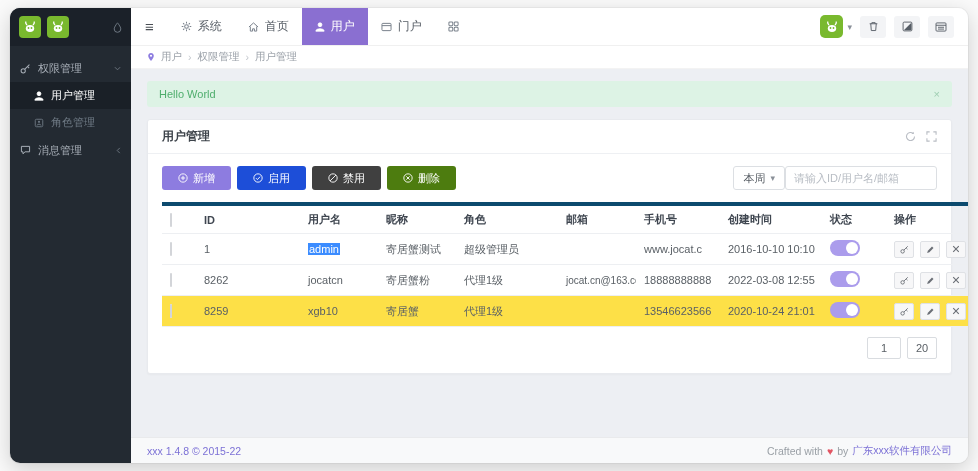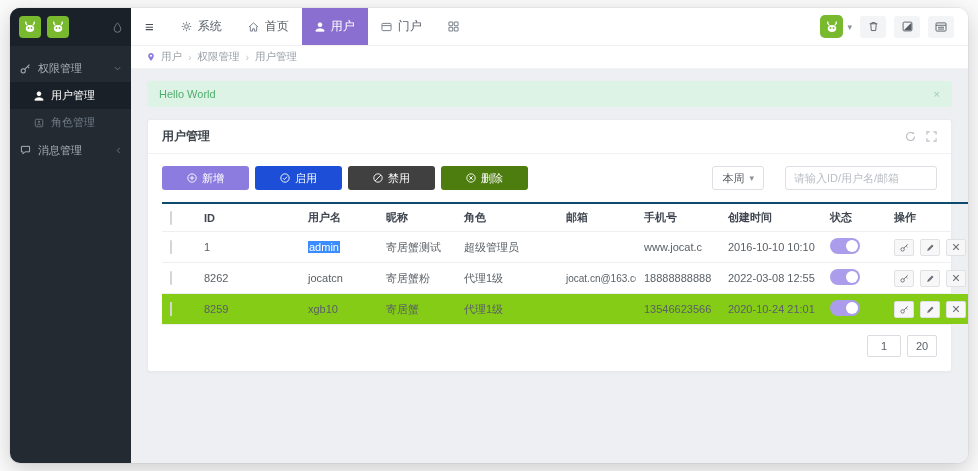--- a/index.html
+++ b/index.html
@@ -54,33 +54,33 @@
   .alert-close { margin-left: auto; color: #9fceb2; font-size: 11px; cursor: pointer; }
   .panel { background: #fff; border-radius: 3px; border: 1px solid #e8eaee; box-shadow: 0 1px 2px rgba(0,0,0,.03); }
   .panel-header { height: 34px; display: flex; align-items: center; padding: 0 14px; border-bottom: 1px solid #eef0f3; }
   .panel-title { font-size: 12px; font-weight: bold; color: #3d434a; }
   .panel-tools { margin-left: auto; display: flex; gap: 10px; color: #b9bdc4; }
   .panel-tools span { cursor: pointer; display: flex; }
   .panel-body { padding: 12px 14px 14px 14px; }
   .toolbar { display: flex; align-items: center; }
   .tb-btn {
     height: 24px; border: none; border-radius: 3px; color: #fff; font-size: 11px;
-    padding: 0 25px; margin-right: 6px; display: inline-flex; align-items: center; gap: 5px; cursor: pointer;
+    padding: 0 16px; margin-right: 6px; display: inline-flex; align-items: center; gap: 5px; cursor: pointer;
     font-family: inherit;
   }
-  .tb-right { margin-left: auto; display: flex; align-items: center; gap: 21px; }
+  .tb-right { margin-left: auto; display: flex; align-items: center; gap: 0; }
   .filter-btn { height: 24px; background: #fff; border: 1px solid #dcdfe3; border-radius: 3px; font-size: 11px; color: #555b62; padding: 0 9px; display: inline-flex; align-items: center; gap: 5px; cursor: pointer; font-family: inherit; }
   .search-input { height: 24px; width: 152px; border: 1px solid #dcdfe3; border-radius: 3px; font-size: 11px; padding: 0 8px; color: #555; font-family: inherit; }
   .search-input::placeholder { color: #b8bdc4; }
   
   table { width: 100%; border-collapse: collapse; table-layout: fixed; margin-top: 12px; font-size: 11px; }
   th, td { text-align: left; padding: 6px 8px; border-bottom: 1px solid #edeff2; white-space: nowrap; overflow: hidden; }
-  thead th { color: #3f4650; font-weight: bold; border-top: 2px solid #0c4a6e; }
+  thead th { color: #3f4650; font-weight: bold; border-top: 4px solid #0c4a6e; }
   td { color: #5a6066; }
-  tr.hl td { background: #84cc16; }
+  tr.hl td { background: #fde047; }
   .cb { width: 13px; height: 13px; border-radius: 2px; background: #e7e8ea; border: 1px solid #d3d5d9; cursor: pointer; }
   .sel { background: #3b8cff; color: #fff; padding: 0 1px; }
   .toggle { width: 30px; height: 16px; border-radius: 9px; background: #ab9cec; position: relative; cursor: pointer; display: inline-block; }
   .toggle::after { content: ""; position: absolute; right: 2px; top: 2px; width: 12px; height: 12px; border-radius: 50%; background: #fff; }
   .op-btn { width: 20px; height: 17px; background: #f7f7f8; border: 1px solid #dfe1e5; border-radius: 2px; margin-right: 3px; display: inline-flex; align-items: center; justify-content: center; cursor: pointer; vertical-align: middle; }
   
   .pagination { display: flex; justify-content: flex-end; align-items: center; gap: 6px; margin-top: 10px; font-size: 11px; color: #5a6066; }
   .pg-input { width: 34px; height: 22px; border: 1px solid #d9dce0; border-radius: 2px; text-align: center; font-size: 11px; color: #5a6066; font-family: inherit; }
   .pg-input.small { width: 30px; }
   
@@ -464,15 +464,24 @@
 
           <div class="pagination">
             <input class="pg-input" value="1" style="">
             <input class="pg-input small" value="20" style="">
           </div>
 
         </div>
       </div>
     </div>
 
+    <div class="footer">
+      <span class="footer-left">xxx 1.4.8 © 2015-22</span>
+      <span class="footer-right">
+        <span>Crafted with</span>
+        <span class="heart">♥</span>
+        <span>by</span>
+        <span class="company">广东xxx软件有限公司</span>
+      </span>
+    </div>
 
   </div>
 </div>
 
 </body></html>

